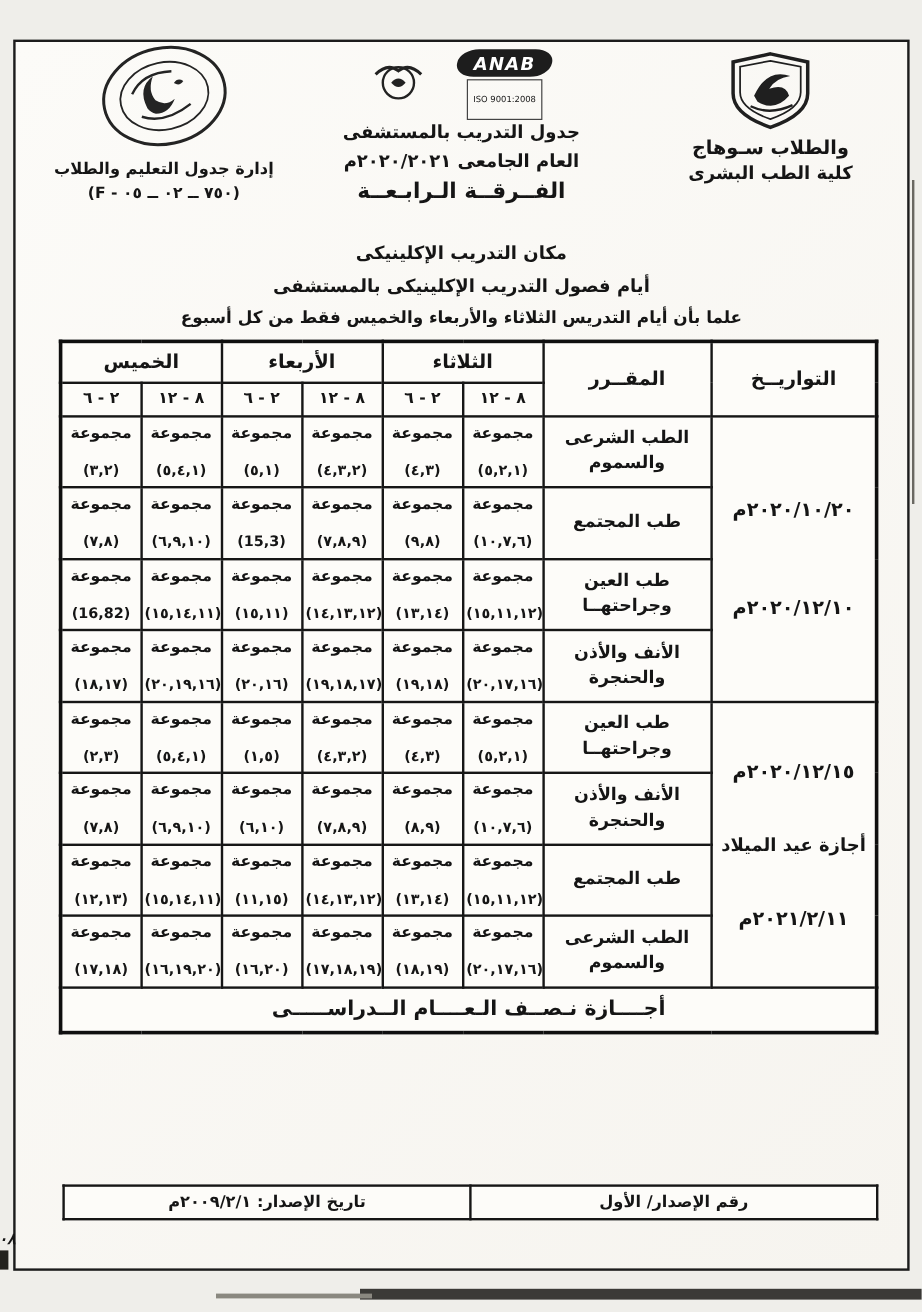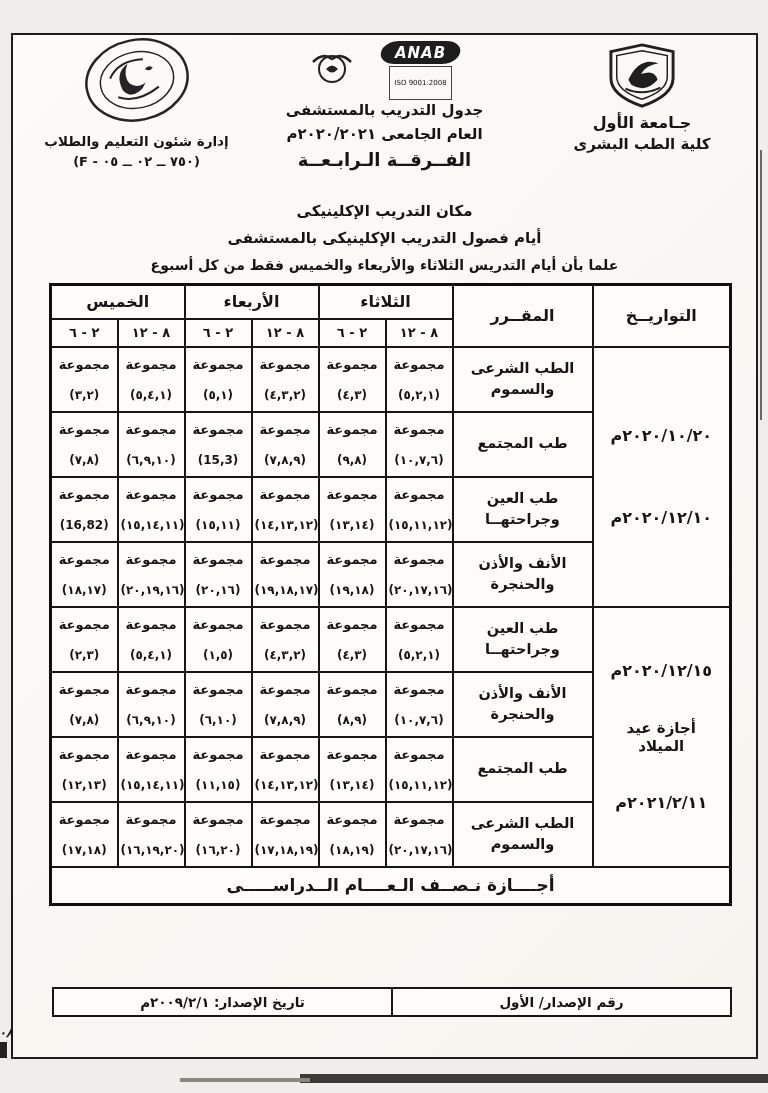--- a/index.html
+++ b/index.html
@@ -56,21 +56,21 @@
   .sched th, .sched td { border:2px solid #161616; text-align:center; vertical-align:middle; }
   th.h-dates { font-size:19px; font-weight:bold; }
   th.h-course { font-size:19px; font-weight:bold; }
   tr.hd-days th { height:34px; font-size:16px; font-weight:bold; }
   tr.hd-times th { height:28px; font-size:13px; font-weight:bold; }
   tr.datarow { height:59px; }
   td.c-course { font-size:14.5px; font-weight:bold; line-height:1.45; padding:0 5px; }
   td.c-grp { padding:2px; }
   .gw { font-size:13px; font-weight:bold; }
   .gn { font-size:12px; font-weight:bold; direction:ltr; margin-top:16px; }
-  td.c-dates { padding:15px; }
+  td.c-dates { padding:4px; }
   .dwrap { height:228px; display:flex; flex-direction:column; justify-content:space-evenly; align-items:center; }
   .date-line { font-size:16px; font-weight:bold; }
   .holiday-line { font-size:15px; font-weight:bold; }
   td.midyear { height:38px; font-size:17px; font-weight:bold; letter-spacing:1px; }
 
   
   table.fbar {
     position:absolute; top:952px; right:24px; width:680px;
     border-collapse:collapse; direction:rtl; background:#fdfcf9;
     border:2px solid #111; table-layout:fixed;
@@ -88,21 +88,21 @@
 
     <div class="hdr-right">
       <span>
         <svg width="82" height="68" viewBox="0 0 82 70">
           <path d="M41 4 L73 11 V38 Q73 56 41 67 Q9 56 9 38 V11 Z" fill="none" stroke="#1f1f1f" stroke-width="3"></path>
           <path d="M41 10 L67 15 V37 Q67 51 41 60 Q15 51 15 37 V15 Z" fill="none" stroke="#1f1f1f" stroke-width="1.5"></path>
           <path d="M27 40 Q38 16 58 23 Q45 25 40 34 Q54 29 57 40 Q45 54 30 45 Z" fill="#1f1f1f"></path>
           <path d="M24 49 Q41 57 60 48" fill="none" stroke="#1f1f1f" stroke-width="2"></path>
         </svg>
       </span>
-      <div class="org">جـامعة الأول</div>
+      <div class="org">والطلاب سـوهاج</div>
       <div class="org2">كلية الطب البشرى</div>
     </div>
 
     <div class="hdr-center">
       <div class="logo-row">
         <div class="anab-wrap">
           <div class="anab-logo">
             <span class="anab-txt">ANAB</span>
           </div>
           <div class="anab-sub">ISO 9001:2008</div>
@@ -126,21 +126,21 @@
           <g transform="rotate(-12 56 45)">
             <ellipse cx="56" cy="45" rx="51" ry="40" fill="none" stroke="#242424" stroke-width="2.5"></ellipse>
             <ellipse cx="56" cy="45" rx="37" ry="28" fill="none" stroke="#242424" stroke-width="1.5"></ellipse>
             <path d="M40 52 Q35 34 50 27 Q43 38 48 47 Q55 54 64 49 Q57 60 46 58 Q42 56 40 52 Z" fill="#242424"></path>
             <path d="M30 38 Q42 22 66 26" fill="none" stroke="#242424" stroke-width="2"></path>
             <path d="M34 58 Q52 68 76 56" fill="none" stroke="#242424" stroke-width="2"></path>
             <path d="M66 36 q4 -4 8 0 q-4 4 -8 0 Z" fill="#242424"></path>
           </g>
         </svg>
       </span>
-      <div class="dept">إدارة شئون التعليم والطلاب</div>
+      <div class="dept">إدارة جدول التعليم والطلاب</div>
       <div class="fcode">(F - ٧٥٠ ــ ٠٢ ــ ٠٥)</div>
     </div>
   </div>
 
   <div class="notes">
     <div class="n">مكان التدريب الإكلينيكى</div>
     <div class="n">أيام فصول التدريب الإكلينيكى بالمستشفى</div>
     <div class="n n3">علما بأن أيام التدريس الثلاثاء والأربعاء والخميس فقط من كل أسبوع</div>
   </div>
 

